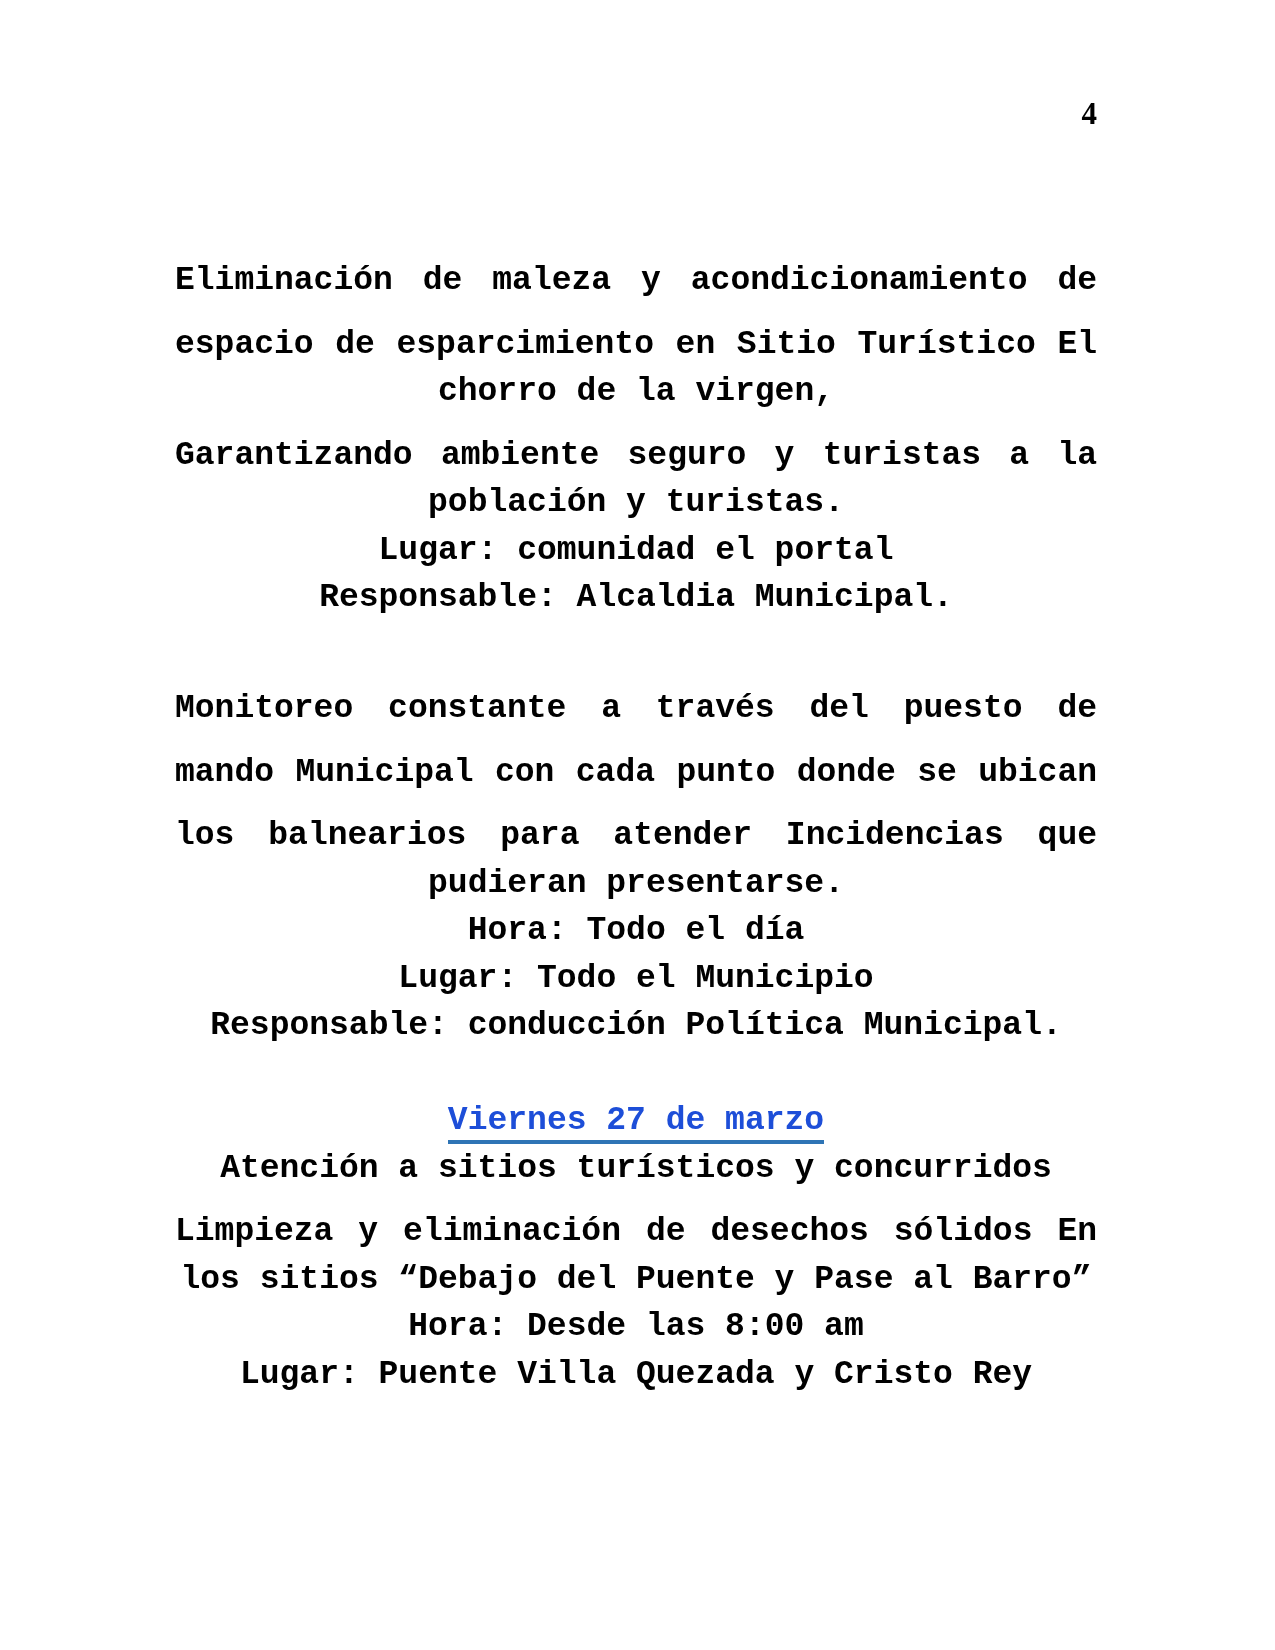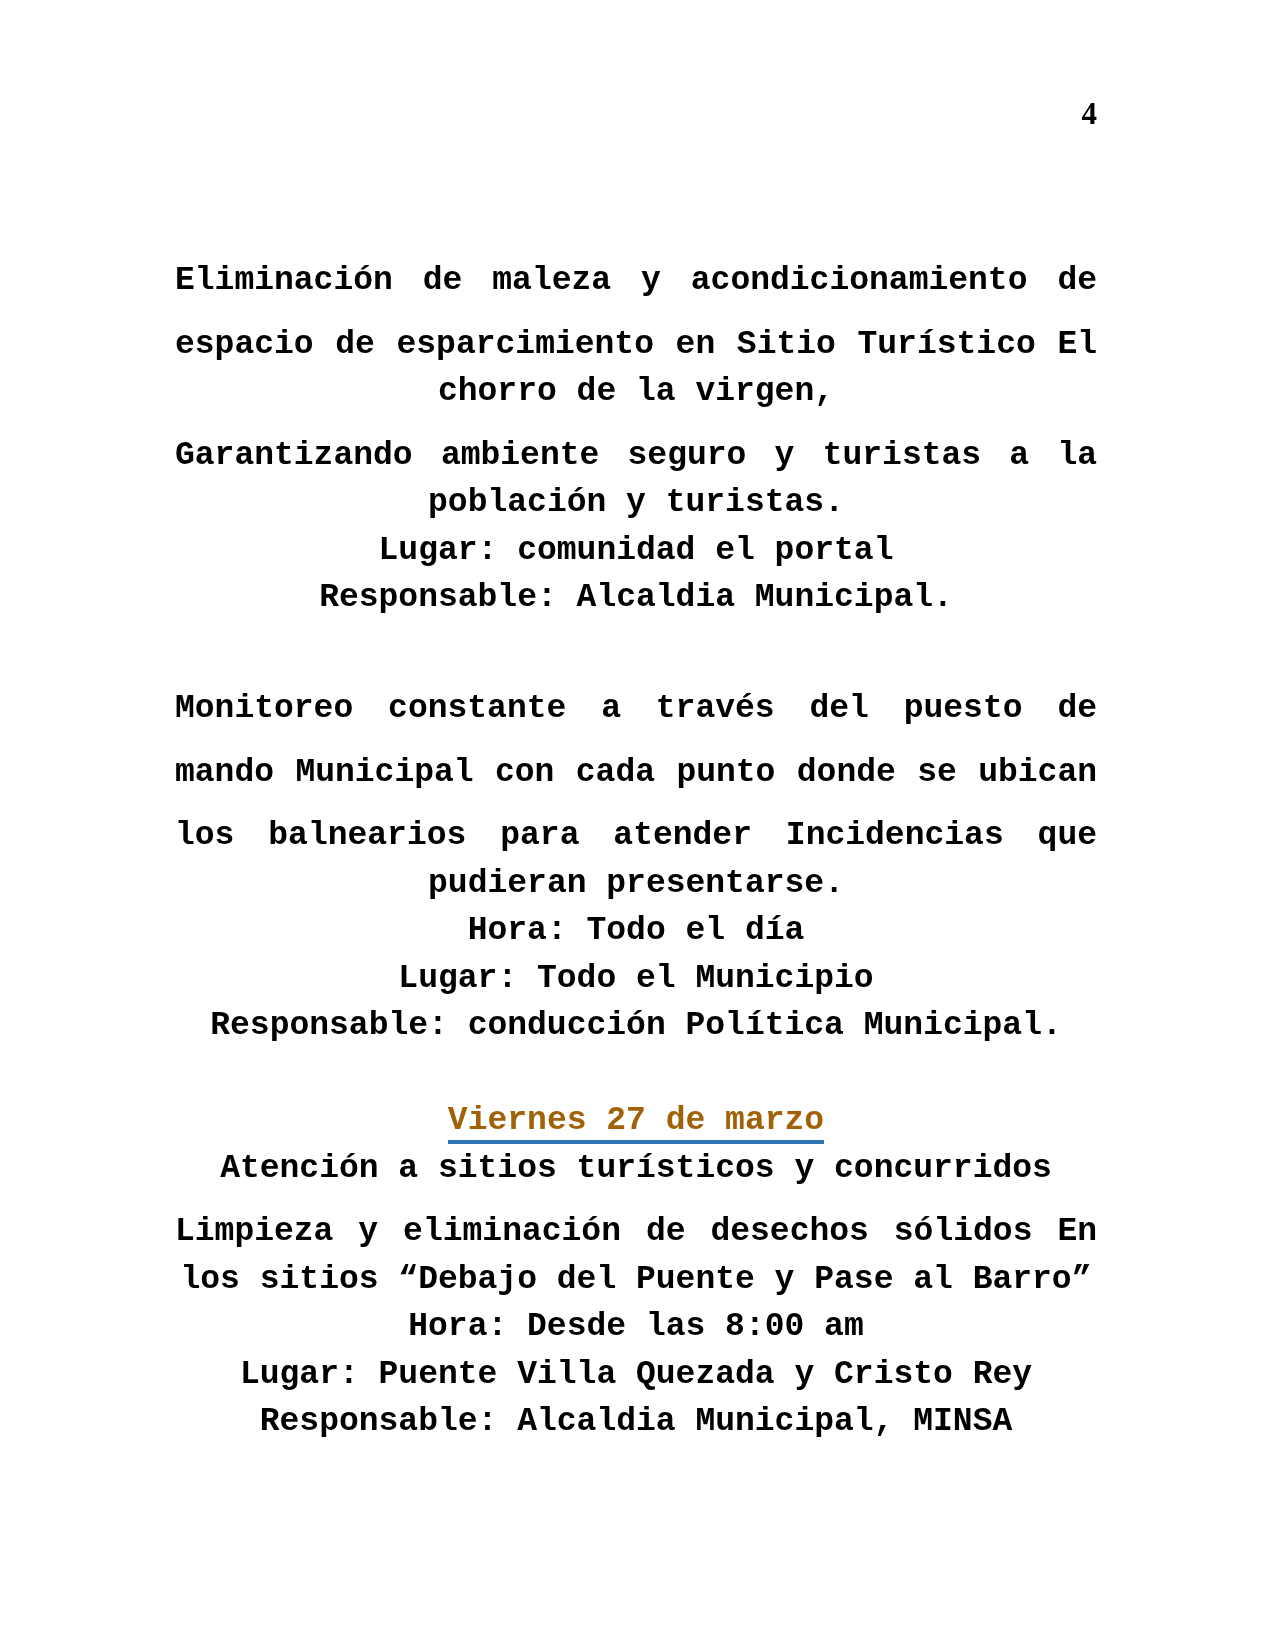--- a/index.html
+++ b/index.html
@@ -70,21 +70,20 @@
       <div class="line">Responsable: Alcaldia Municipal.</div>
       <div class="blank"></div>
       <div class="line justify">Monitoreo constante a través del puesto de</div>
       <div class="line justify">mando Municipal con cada punto donde se ubican</div>
       <div class="line justify">los balnearios para atender Incidencias que</div>
       <div class="line">pudieran presentarse.</div>
       <div class="line">Hora: Todo el día</div>
       <div class="line">Lugar: Todo el Municipio</div>
       <div class="line">Responsable: conducción Política Municipal.</div>
       <div class="blank"></div>
-      <div class="line heading"><span style="color: #a16207; border-bottom-color: rgb(46, 116, 181);">Viernes 27 de marzo</span></div>
+      <div class="line heading"><span style="color: #1d4ed8; border-bottom-color: rgb(46, 116, 181);">Viernes 27 de marzo</span></div>
       <div class="line">Atención a sitios turísticos y concurridos</div>
       <div class="line justify">Limpieza y eliminación de desechos sólidos En</div>
       <div class="line">los sitios “Debajo del Puente y Pase al Barro”</div>
       <div class="line">Hora: Desde las 8:00 am</div>
       <div class="line">Lugar: Puente Villa Quezada y Cristo Rey</div>
-      <div class="line">Responsable: Alcaldia Municipal, MINSA</div>
     </div>
 </div>
 
 </body></html>

